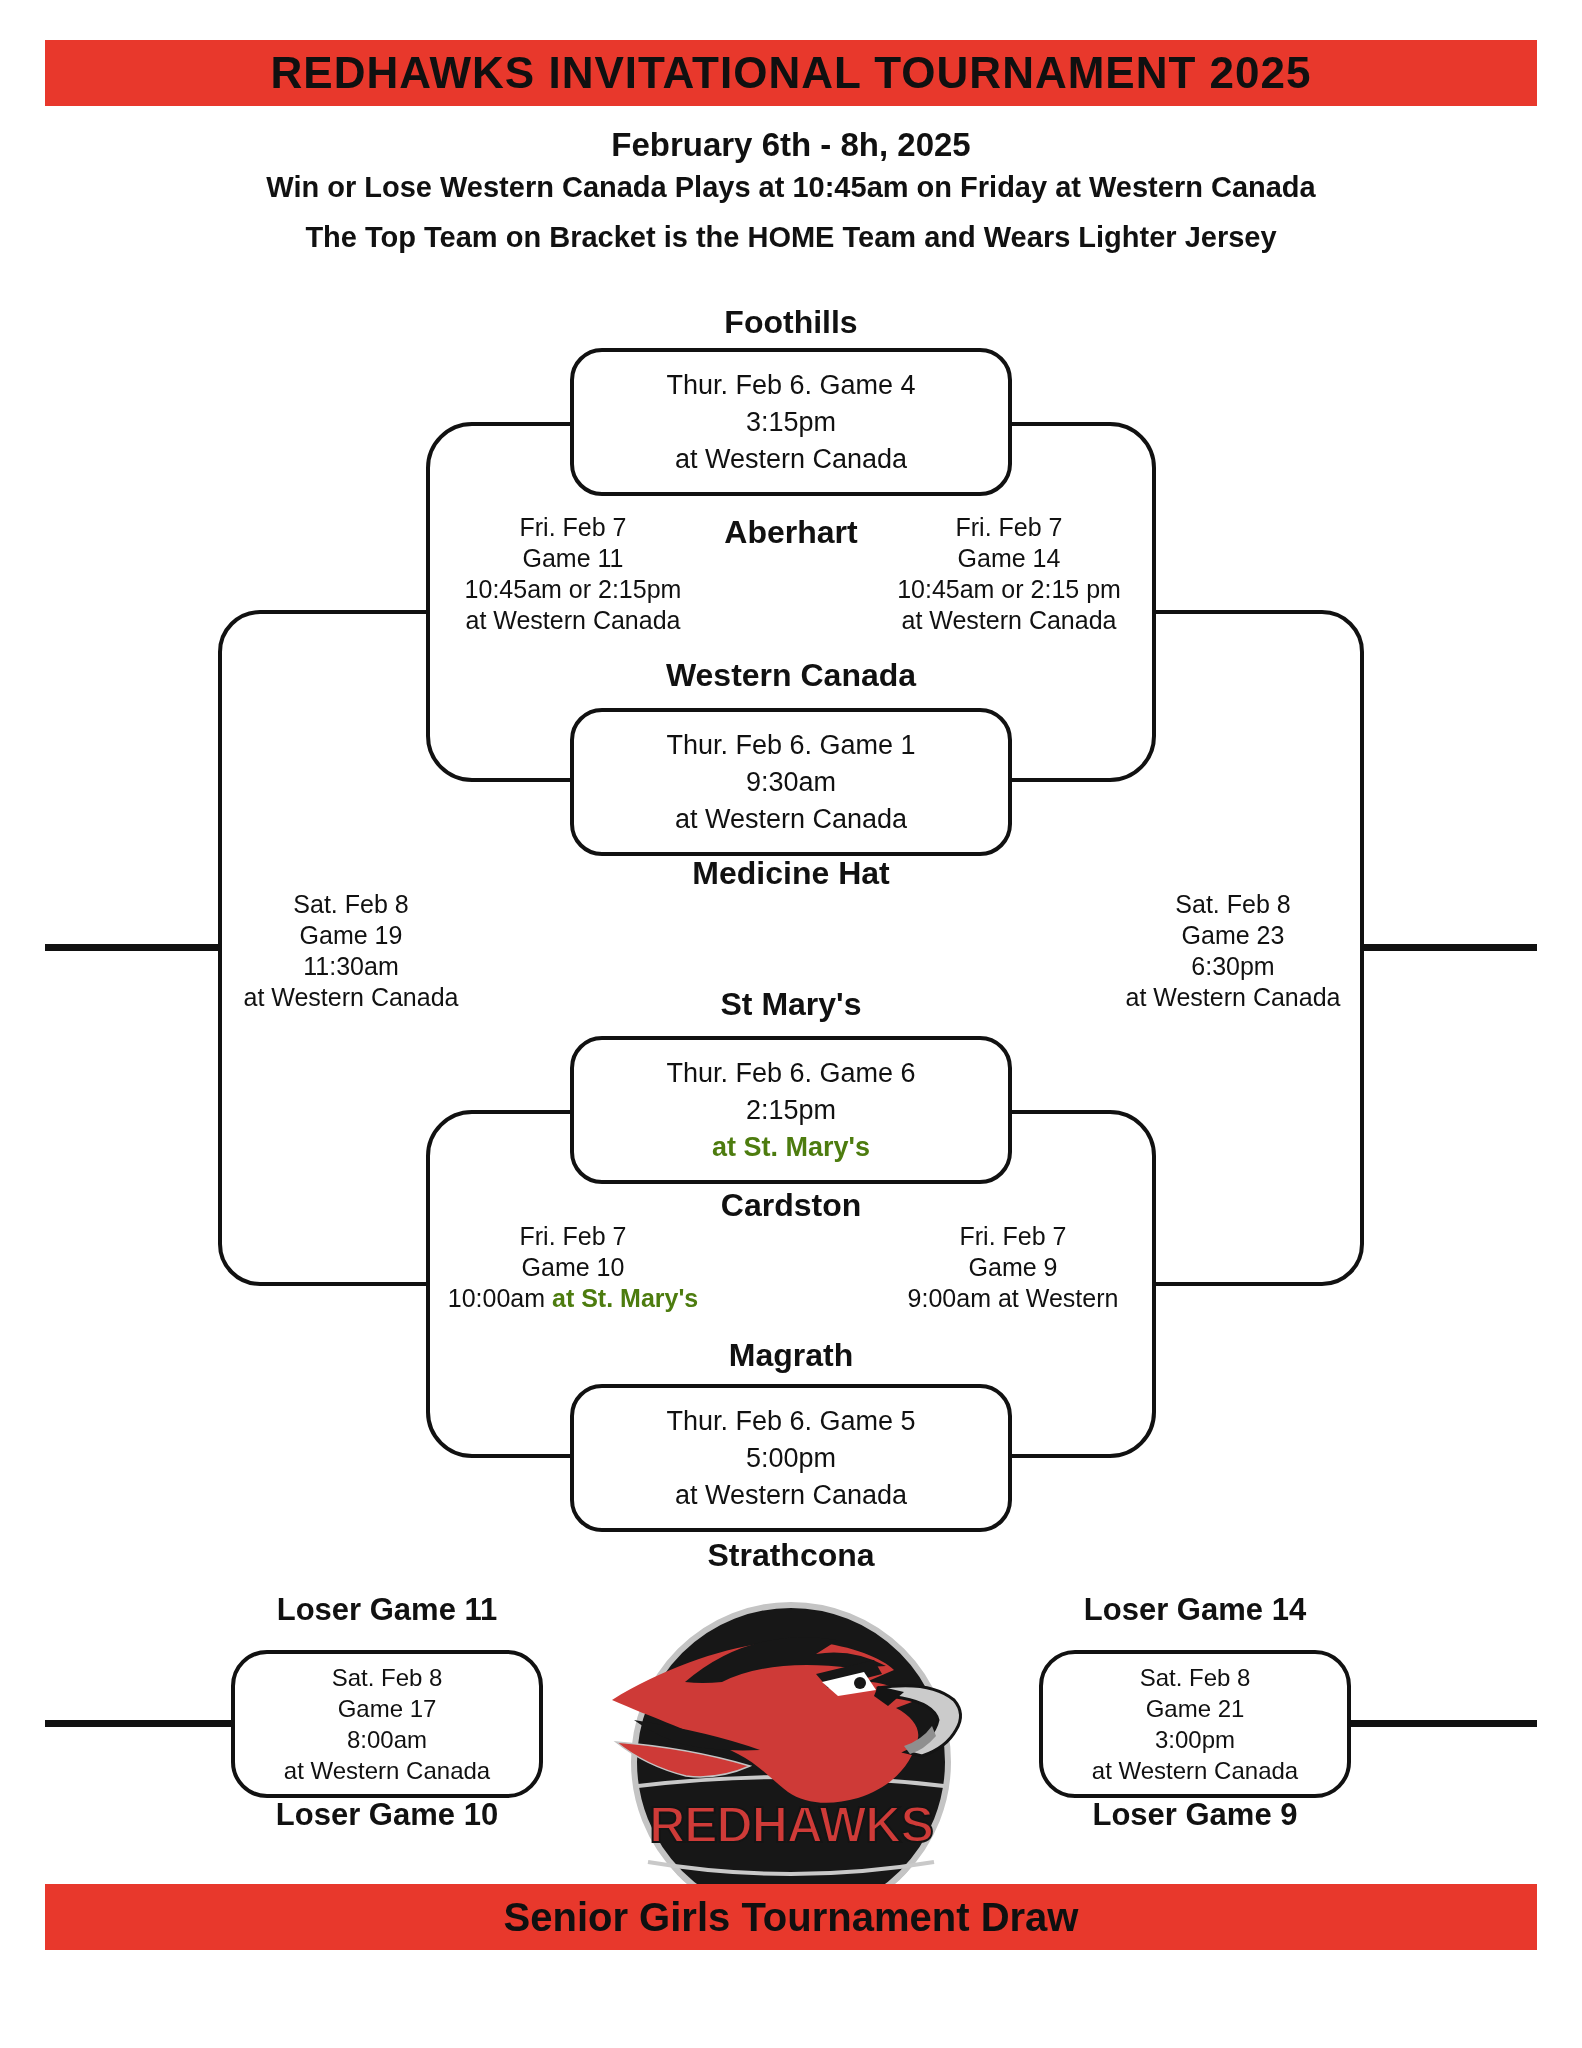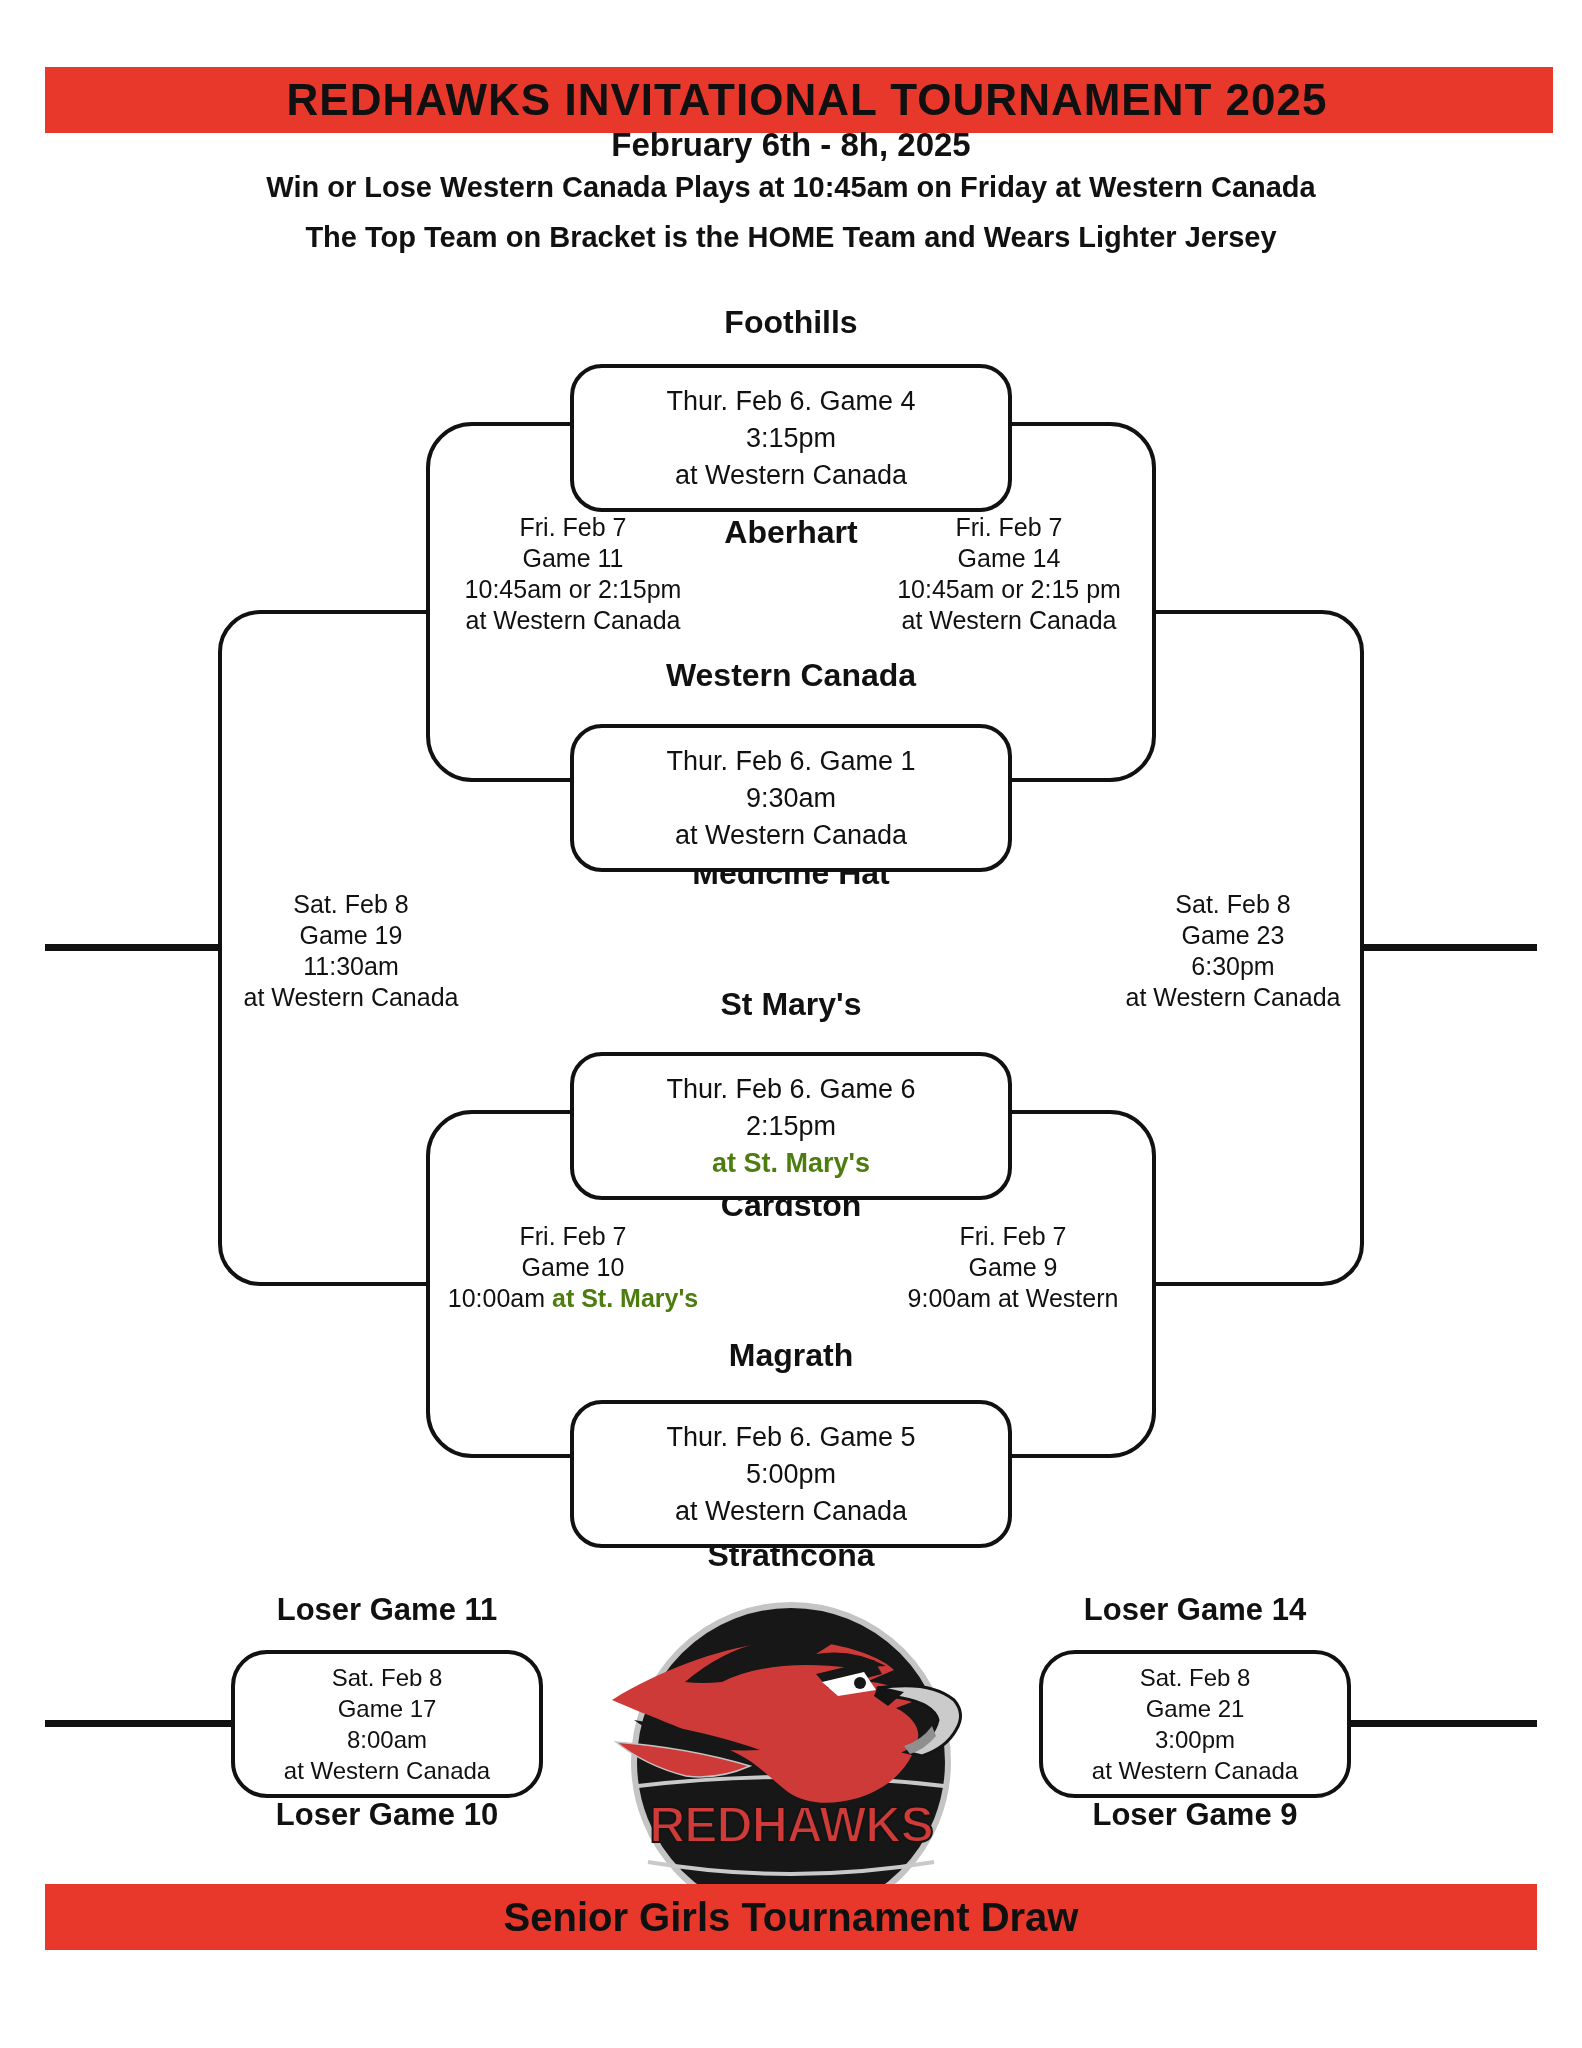--- a/index.html
+++ b/index.html
@@ -5,39 +5,39 @@
   html,body{margin:0;padding:0;background:#ffffff;}
   #page{
     position:relative;width:1582px;height:2048px;background:#ffffff;overflow:hidden;
     font-family:"Liberation Sans","DejaVu Sans",sans-serif;color:#111;
   }
   .abs{position:absolute;}
   .banner{
     position:absolute;left:45px;width:1492px;height:66px;background:#e8382c;
     display:flex;align-items:center;justify-content:center;
   }
-  .banner.top{top:67px;padding-left:16px;}
+  .banner.top{top:40px;}
   .banner.bottom{top:1884px;}
   .banner span{font-weight:bold;color:#101010;}
   .banner.top span{font-size:44px;letter-spacing:1px;}
   .banner.bottom span{font-size:40px;}
   .hline{position:absolute;left:0;width:1582px;text-align:center;font-weight:bold;}
   .date{top:126px;font-size:33px;text-align:center;}
   .note{font-size:29px;}
   .rect{position:absolute;background:#ffffff;border:4px solid #111;box-sizing:border-box;}
   .outer{left:218px;top:610px;width:1146px;height:676px;border-radius:42px;}
   .bigrect{left:426px;width:730px;border-radius:46px;}
   .bigrect.top{top:422px;height:360px;}
   .bigrect.bot{top:1110px;height:348px;}
   .stub{position:absolute;height:7px;background:#111;}
   .gamebox{
     position:absolute;left:570px;width:442px;height:148px;background:#fff;
     border:4px solid #111;border-radius:32px;box-sizing:border-box;
     display:flex;flex-direction:column;align-items:center;justify-content:center;
-    font-size:27px;line-height:37px;text-align:center;margin-top:16px;
+    font-size:27px;line-height:37px;text-align:center;
   }
   .consolbox{
     position:absolute;top:1650px;width:312px;height:148px;background:#fff;
     border:4px solid #111;border-radius:36px;box-sizing:border-box;
     display:flex;flex-direction:column;align-items:center;justify-content:center;
     font-size:24px;line-height:31px;text-align:center;
   }
   .team{position:absolute;left:0;width:1582px;text-align:center;font-weight:bold;font-size:32px;}
   .side{position:absolute;text-align:center;font-size:25px;line-height:31px;}
   .loser{position:absolute;width:320px;text-align:center;font-weight:bold;font-size:31px;}

